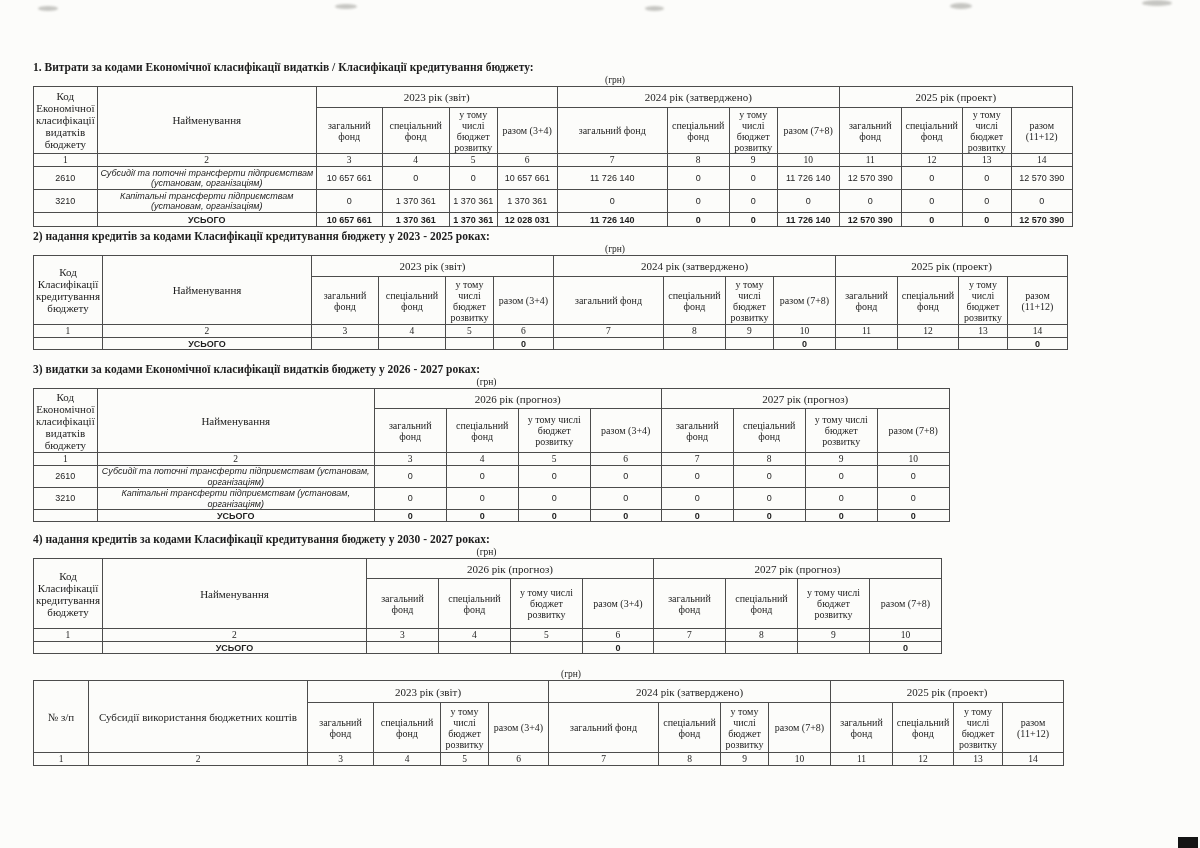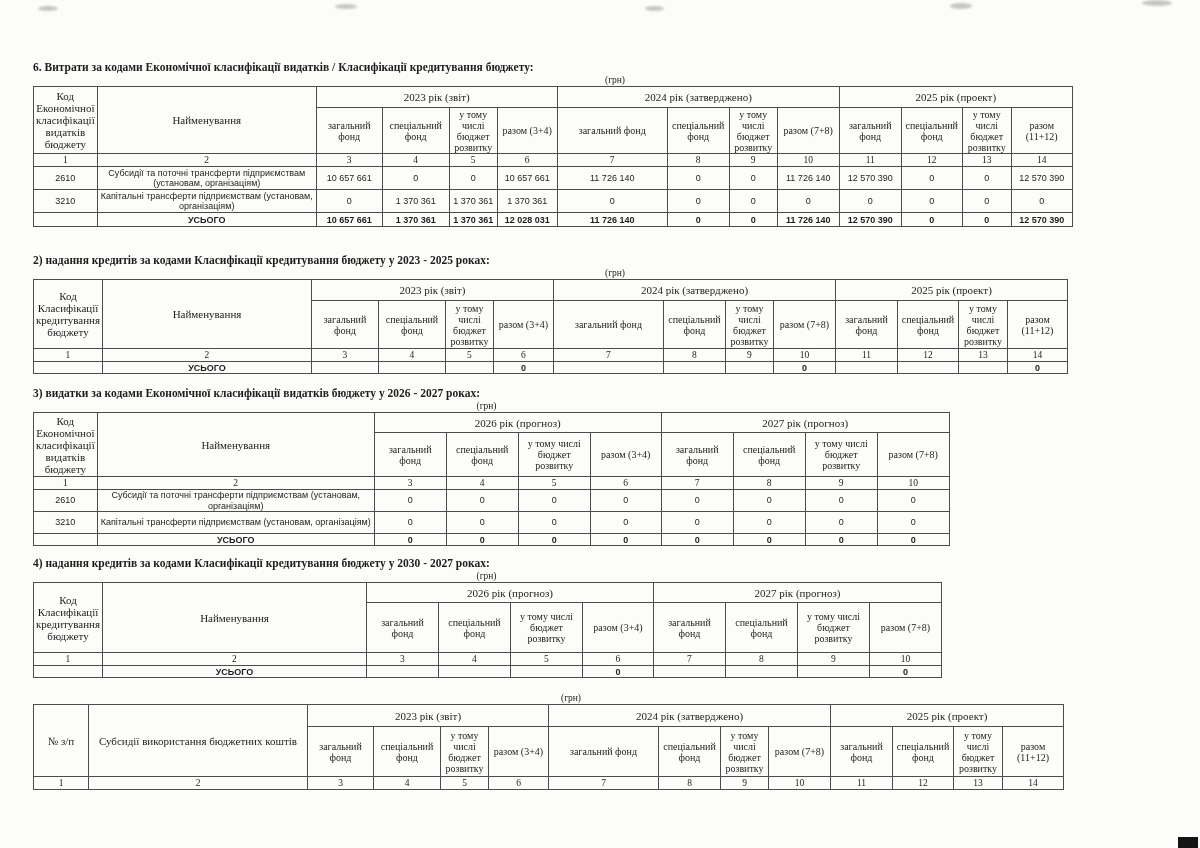--- a/index.html
+++ b/index.html
@@ -8,21 +8,21 @@
     background: #fcfcfa;
     font-family: "Liberation Serif", serif;
     color: #1d1d1d;
     position: relative;
     overflow: hidden;
   }
   .content { position: absolute; left: 33px; top: 0; width: 1164px; }
 
   .heading { font-weight: bold; font-size: 11.5px; line-height: 14px; }
   .heading div { white-space: nowrap; }
-  .m-sub2 { margin-top: 26px; }
+  .m-sub2 { margin-top: 2px; }
   .m-sub3 { margin-top: 12px; }
   .m-sub4 { margin-top: 10px; }
   .m-s7   { margin-top: 14px; }
 
   .grn { text-align: center; font-size: 9.5px; line-height: 10px; padding: 1px 0; height: 12px; }
   .grn.over-t3, .grn.over-t4 { padding-right: 257px; }
   .grn.over-t5 { padding-right: 88px; }
 
   table { border-collapse: collapse; table-layout: fixed; background: transparent; }
   th, td {
@@ -34,21 +34,21 @@
   }
   table { border: 1.5px solid #434343; }
 
   .year-row th { font-weight: normal; font-size: 11px; height: 21px; }
   .fund-row th { font-weight: normal; font-size: 10px; line-height: 11px; height: 46px; }
   .num-row td { font-size: 9.5px; height: 13px; line-height: 12px; padding: 0; }
   .data-row td {
     font-family: "Liberation Sans", sans-serif;
     font-size: 9px; line-height: 10.5px; height: 23px; white-space: nowrap;
   }
-  .data-row td:nth-child(2) { white-space: normal; }
+  .data-row td:nth-child(2) { white-space: normal; font-style: italic; }
   .total-row td {
     font-family: "Liberation Sans", sans-serif;
     font-size: 9px; font-weight: bold; height: 14px; white-space: nowrap;
     border-top: 1.5px solid #3b3b3b;
   }
 
   .t2 .fund-row th { height: 48px; }
   .t2 .total-row td { height: 12px; }
   .t3 .year-row th { height: 20px; }
   .t3 .fund-row th { height: 44px; }
@@ -78,21 +78,21 @@
 <div class="artifact a1"></div>
 <div class="artifact a2"></div>
 <div class="artifact a3"></div>
 <div class="artifact a4"></div>
 <div class="artifact a5"></div>
 <div class="corner-mark"></div>
 
 <div class="content">
 
   <div class="heading first">
-    <div>6. Витрати за кодами Економічної класифікації видатків / Класифікації кредитування бюджету:</div>
+    <div>1. Витрати за кодами Економічної класифікації видатків / Класифікації кредитування бюджету:</div>
   </div>
 
   <div class="grn">(грн)</div>
 
   <table class="t1">
     <colgroup>
       <col style="width:55px">
         <col style="width:219px">
       <col style="width:66px">
         <col style="width:67px">

